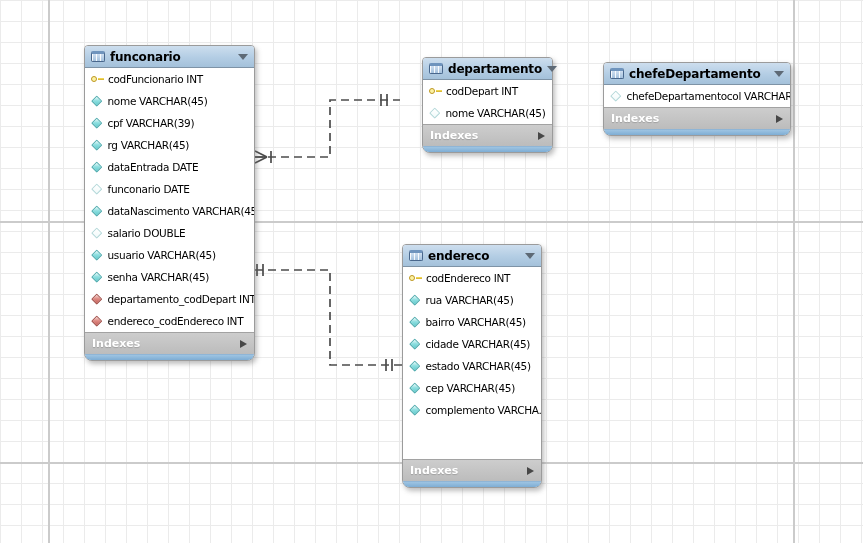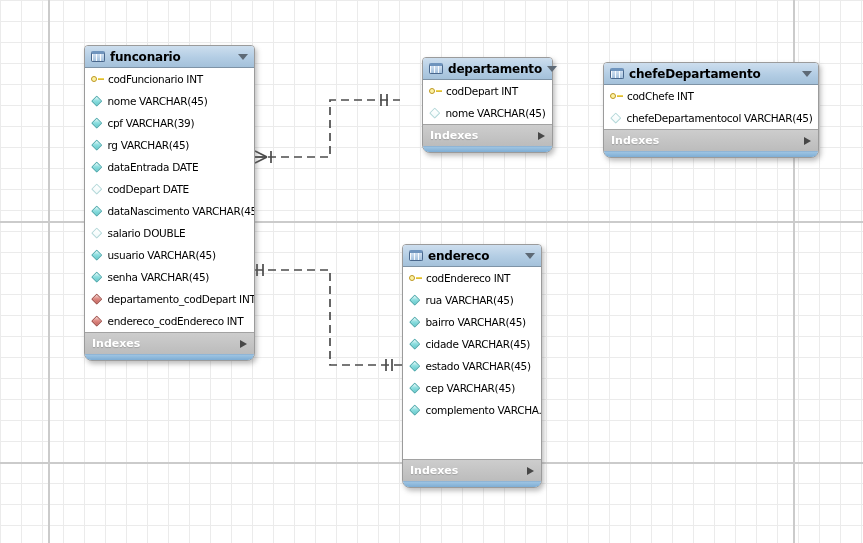--- a/index.html
+++ b/index.html
@@ -138,21 +138,21 @@
         <div class="column-row">
     <span class="col-icon attr-filled"></span>
     <span class="col-label">rg VARCHAR(45)</span>
   </div>
         <div class="column-row">
     <span class="col-icon attr-filled"></span>
     <span class="col-label">dataEntrada DATE</span>
   </div>
         <div class="column-row">
     <span class="col-icon attr-outline"></span>
-    <span class="col-label">codDepart DATE</span>
+    <span class="col-label">funconario DATE</span>
   </div>
         <div class="column-row">
     <span class="col-icon attr-filled"></span>
     <span class="col-label">dataNascimento VARCHAR(45)</span>
   </div>
         <div class="column-row">
     <span class="col-icon attr-outline"></span>
     <span class="col-label">salario DOUBLE</span>
   </div>
         <div class="column-row">
@@ -195,31 +195,27 @@
     <span class="col-label">nome VARCHAR(45)</span>
   </div>
       </div>
     <div class="spacer" style="height: 0px;"></div>
     <div class="indexes-bar">
       <span class="indexes-label">Indexes</span>
       <span class="indexes-caret"></span>
     </div>
     <div class="table-footer"></div>
   </div>
-    <div class="table-figure" style="left: 603px; top: 62px; width: 216px;">
+    <div class="table-figure" style="left: 603px; top: 62px; width: 188px;">
     <div class="table-header">
       <span class="tbl-icon"></span>
       <span class="table-title">chefeDepartamento</span>
       <span class="header-caret"></span>
     </div>
     <div class="column-list">
-        <div class="column-row">
-    <span class="col-icon primary-key"></span>
-    <span class="col-label">codChefe INT</span>
-  </div>
         <div class="column-row">
     <span class="col-icon attr-outline"></span>
     <span class="col-label">chefeDepartamentocol VARCHAR(45)</span>
   </div>
       </div>
     <div class="spacer" style="height: 0px;"></div>
     <div class="indexes-bar">
       <span class="indexes-label">Indexes</span>
       <span class="indexes-caret"></span>
     </div>

